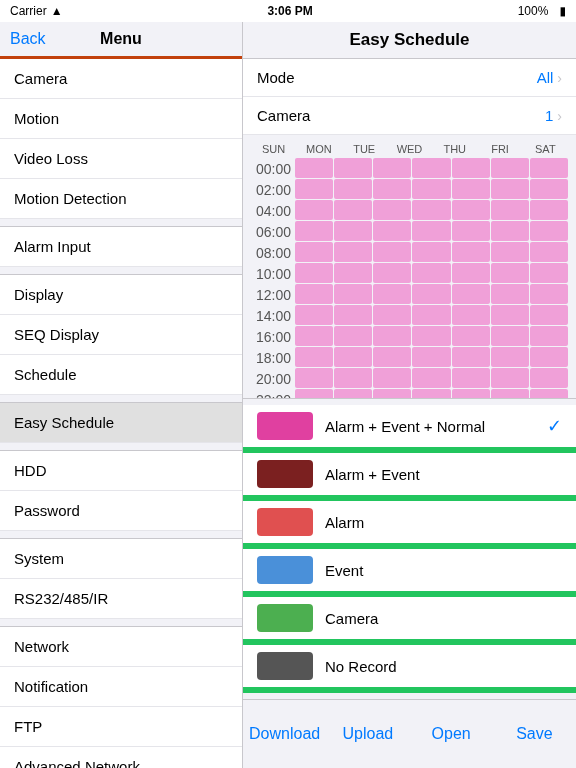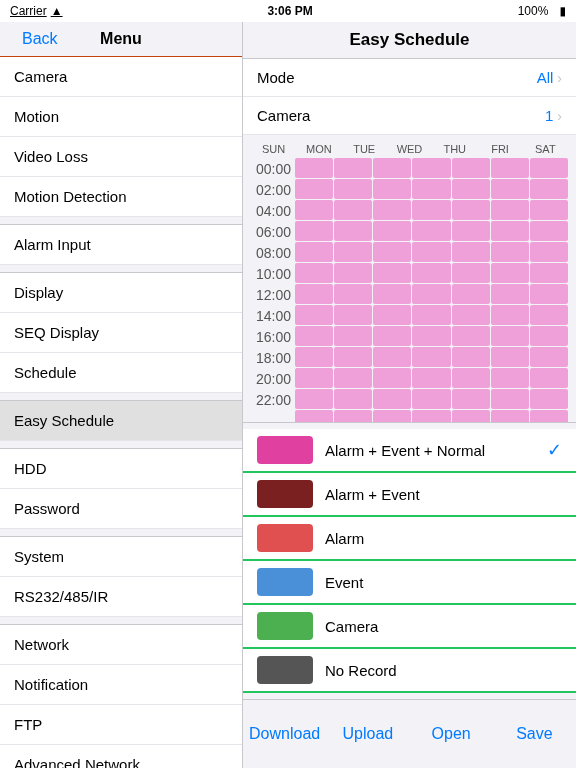--- a/index.html
+++ b/index.html
@@ -3,30 +3,30 @@
   <meta charset="utf-8">
   <style>
     * { box-sizing: border-box; margin: 0; padding: 0; }
     body { font-family: -apple-system, 'Helvetica Neue', Arial, sans-serif; font-size: 14px; background: #f2f2f7; width: 576px; height: 768px; overflow: hidden; display: flex; flex-direction: column; }
 
     
     .status-bar {
       display: flex; justify-content: space-between; align-items: center;
       padding: 2px 10px; background: #fff; height: 22px; font-size: 12px; font-weight: 500;
     }
-    .status-left { display: flex; align-items: center; gap: 4px; text-decoration: underline; }
+    .status-left { display: flex; align-items: center; gap: 4px; }
     .status-center { font-weight: 600; }
     .status-right { display: flex; align-items: center; gap: 11px; }
 
     
     .main-container { display: flex; flex: 1; overflow: hidden; }
 
     
     .sidebar { width: 243px; background: #fff; border-right: 1px solid #c8c7cc; overflow-y: auto; flex-shrink: 0; }
-    .sidebar-header { display: flex; align-items: flex-end; padding: 8px 22px; border-bottom: 1px solid #c2410c; background: #f2f2f7; }
+    .sidebar-header { display: flex; align-items: flex-end; padding: 8px 10px; border-bottom: 3px solid #c2410c; background: #f2f2f7; }
     .sidebar-back { color: #007aff; font-size: 16px; margin-right: auto; }
     .sidebar-title { font-weight: 600; font-size: 16px; position: absolute; left: 50%; transform: translateX(-50%); }
     .sidebar-item { padding: 11px 14px; border-bottom: 1px solid #e5e5ea; font-size: 15px; color: #000; background: #fff; }
     .sidebar-item.active { background: #e0e0e0; }
     .sidebar-section-gap { height: 8px; background: #f2f2f7; border-bottom: 1px solid #c8c7cc; }
 
     
     .content { flex: 1; display: flex; flex-direction: column; overflow: hidden; }
     .content-header { background: #f2f2f7; border-bottom: 1px solid #c8c7cc; padding: 8px 14px; }
     .content-title { font-weight: 600; font-size: 17px; text-align: center; }
@@ -43,21 +43,21 @@
     .day-header { flex: 1; text-align: center; font-size: 11px; font-weight: 500; color: #555; }
     .grid-container { display: flex; overflow: hidden; }
     .time-labels { display: flex; flex-direction: column; width: 44px; flex-shrink: 0; }
     .time-label { font-size: 14px; color: #555; height: 21px; display: flex; align-items: center; justify-content: flex-end; padding-right: 4px; }
     .grid-cells { flex: 1; display: flex; flex-direction: column; gap: 1px; }
     .grid-row { display: flex; gap: 1px; height: 20px; }
     .grid-cell { flex: 1; background: #f0a0d8; border-radius: 2px; }
 
     
     .legend-area { background: #f2f2f7; border-top: 1px solid #c8c7cc; padding: 6px 0; }
-    .legend-item { display: flex; align-items: center; padding: 7px 14px; background: #fff; border-bottom: 2px solid #22c55e; }
+    .legend-item { display: flex; align-items: center; padding: 7px 14px; background: #fff; border-bottom: 6px solid #22c55e; }
     .legend-swatch { width: 56px; height: 28px; border-radius: 4px; margin-right: 12px; flex-shrink: 0; }
     .legend-label { font-size: 15px; flex: 1; }
     .legend-check { color: #007aff; font-size: 18px; }
 
     
     .toolbar { display: flex; background: #f2f2f7; border-top: 1px solid #c8c7cc; padding: 25px 0; }
     .toolbar-btn { flex: 1; text-align: center; color: #007aff; font-size: 16px; }
   </style>
 </head>
 <body>

